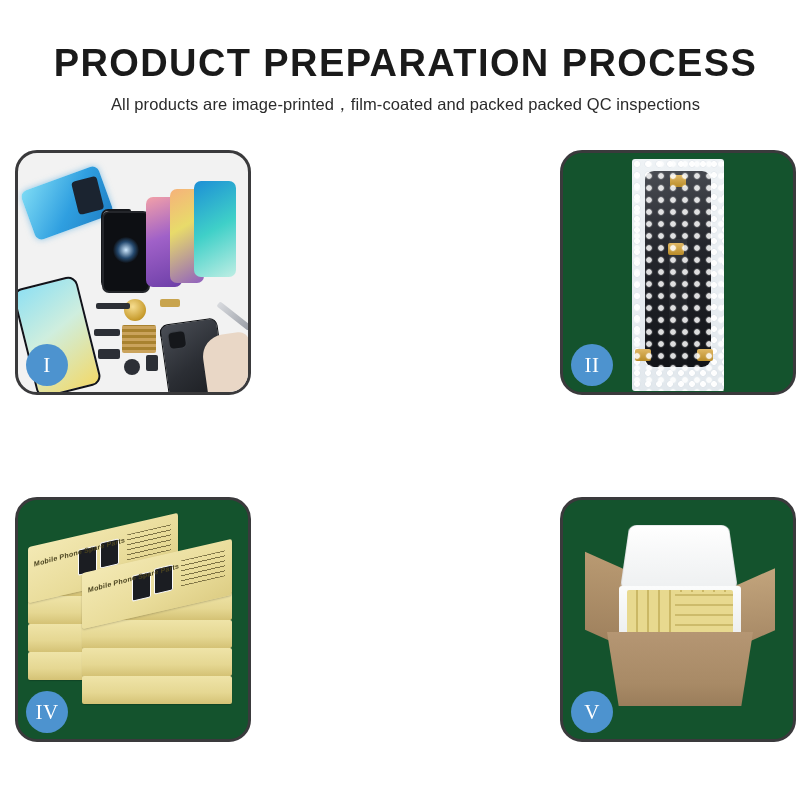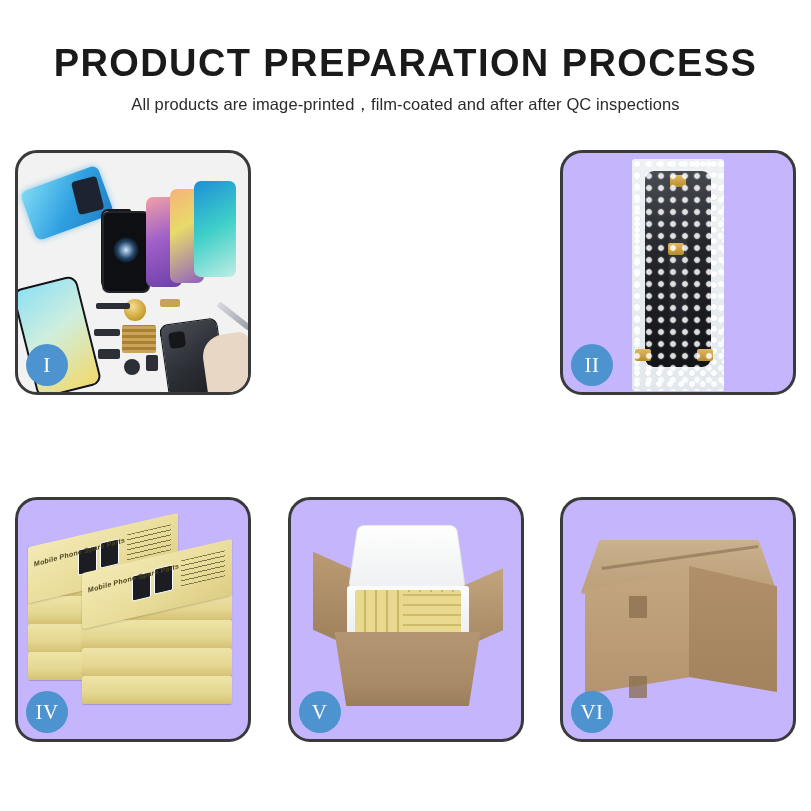--- a/index.html
+++ b/index.html
@@ -51,21 +51,21 @@
   }
   .row.row-2 { margin-top: 102px; }
 
   .panel {
     position: relative;
     width: 236px;
     height: 245px;
     box-sizing: border-box;
     border: 3px solid #3a3a3c;
     border-radius: 22px;
-    background: #c4b5fd;
+    background: #14532d;
     overflow: visible;
   }
   .panel.tinted { background: #f2f2f2; }
 
   .panel-inner {
     position: absolute;
     inset: 0;
     border-radius: 19px;
     overflow: hidden;
   }
@@ -376,21 +376,21 @@
     width: 18px; height: 22px;
     background: rgba(138,110,76,.75);
     border-radius: 1px;
   }
 </style>
 </head>
 <body>
 
 <div class="header">
   <h1 class="page-title">PRODUCT PREPARATION PROCESS</h1>
-  <p class="page-subtitle">All products are image-printed，film-coated and after after QC inspections</p>
+  <p class="page-subtitle">All products are image-printed，film-coated and packed packed QC inspections</p>
 </div>
 
 <div class="grid">
 
   <div class="row row-1">
 
     <div class="panel tinted">
       <div class="panel-inner">
         <div class="p1-screen-blue"></div>
         <div class="p1-phone-white"></div>
@@ -470,25 +470,14 @@
         <div class="p5-flapR"></div>
         <div class="p5-foam-lid"></div>
         <div class="p5-foam-body"></div>
         <div class="p5-contents"></div>
         <div class="p5-contents2"></div>
         <div class="p5-front"></div>
       </div>
       <div class="badge">V</div>
     </div>
 
-    <div class="panel">
-      <div class="panel-inner">
-        <div class="p6-top"></div>
-        <div class="p6-top-seam"></div>
-        <div class="p6-left"></div>
-        <div class="p6-right"></div>
-        <div class="p6-tape" style="left:66px;top:96px;"></div>
-        <div class="p6-tape" style="left:66px;top:176px;"></div>
-      </div>
-      <div class="badge">VI</div>
-    </div>
   </div>
 </div>
 
 </body></html>

